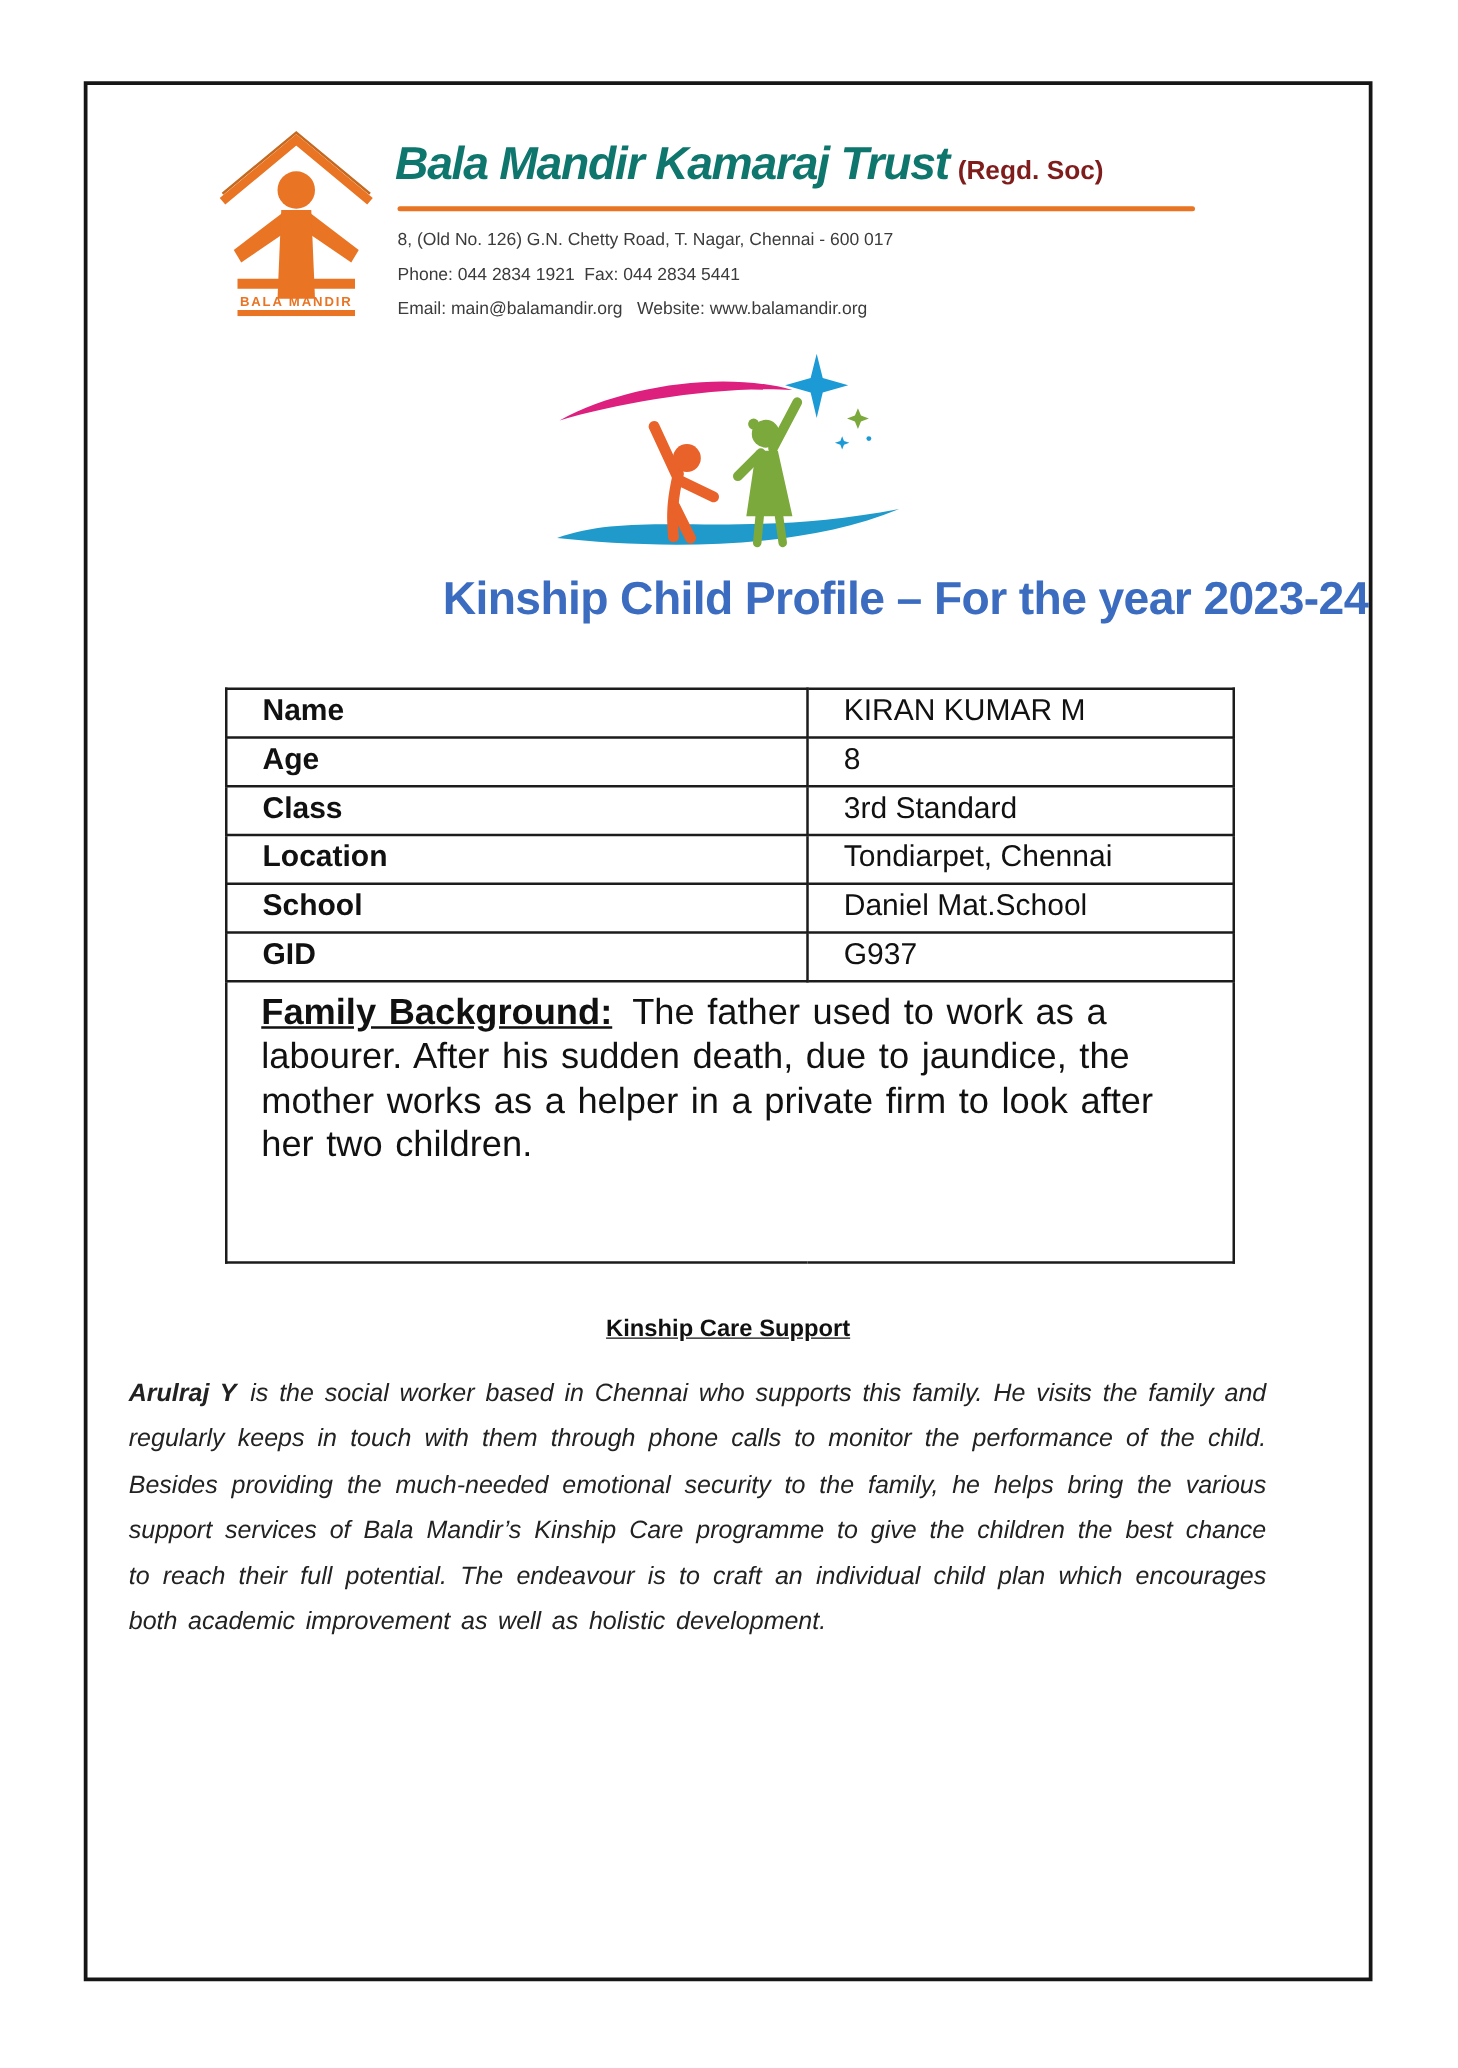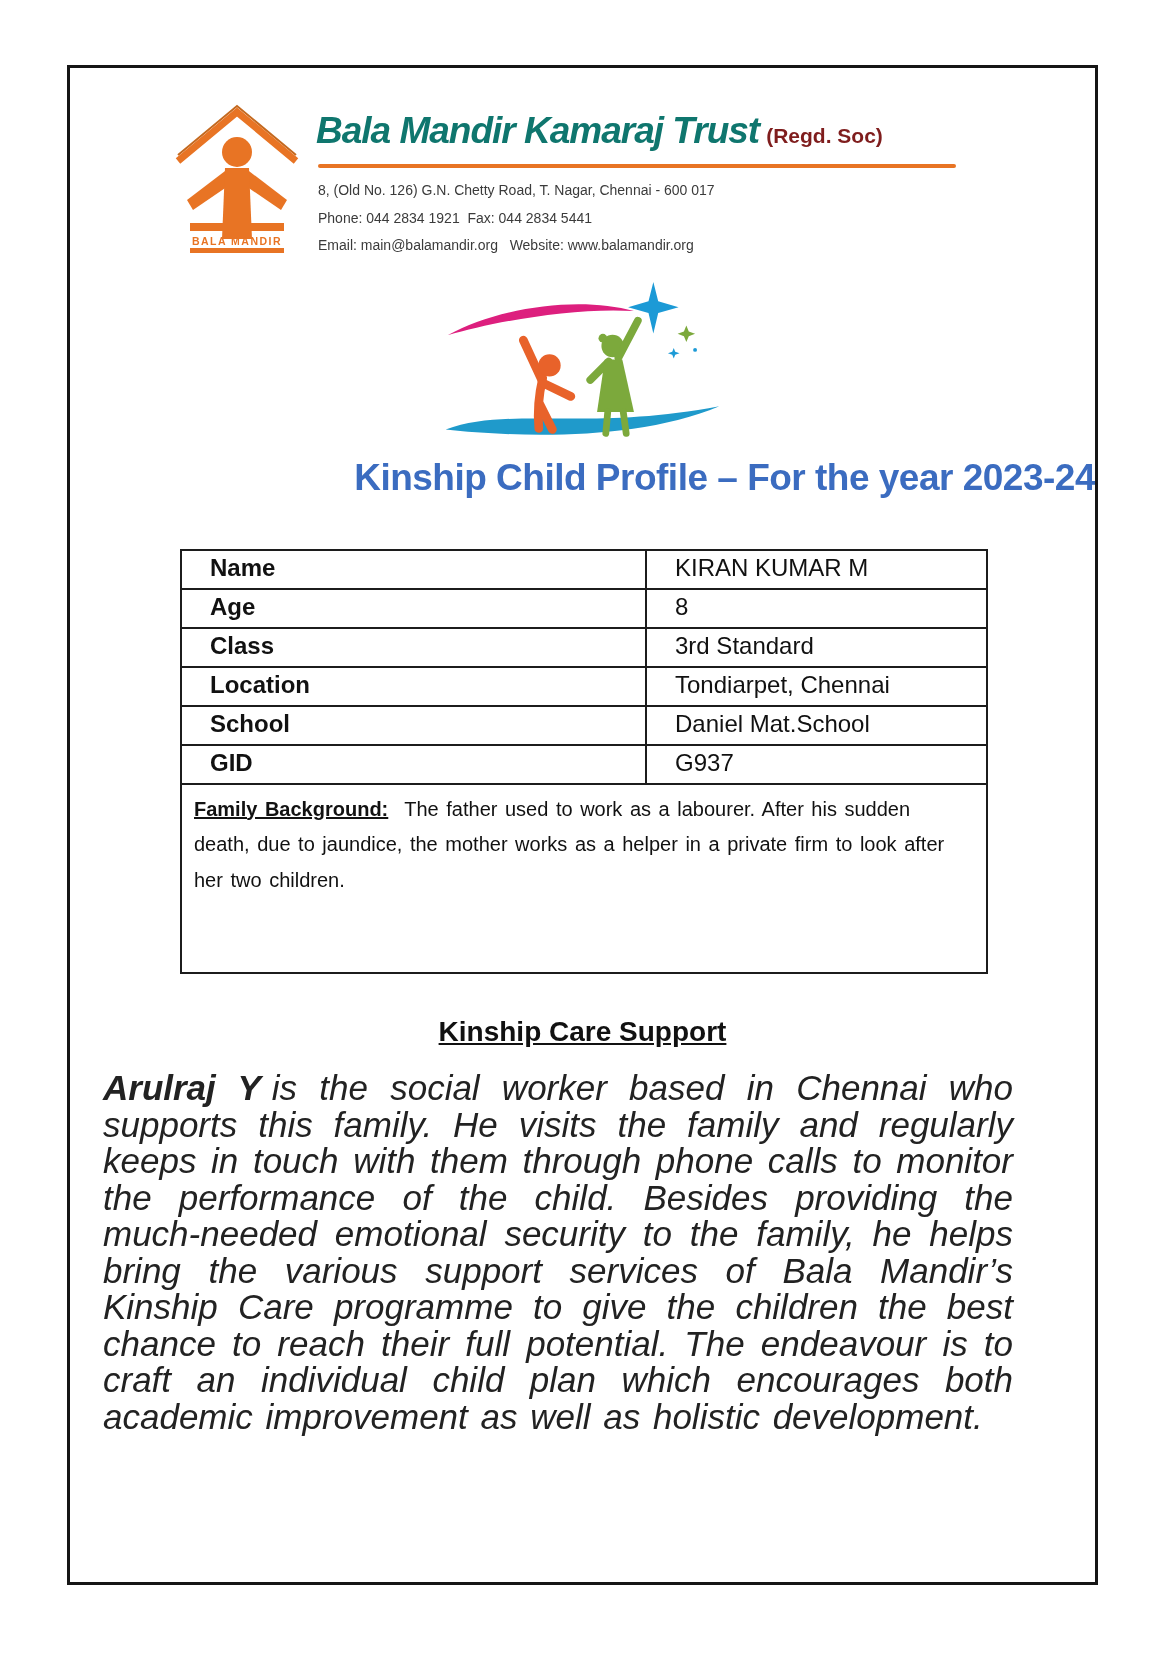--- a/index.html
+++ b/index.html
@@ -39,33 +39,33 @@
     border-collapse:collapse; table-layout:fixed;
     margin:50px 0 0 110px; width:808px;
   }
   .profile-table th, .profile-table td {
     border:2px solid #1c1c1c; font-size:24px; text-align:left;
     padding:2px 28px 4px; height:31px; color:#111;
   }
   .profile-table th { font-weight:bold; width:50.5%; }
   .profile-table td.value { font-weight:normal; }
   td.family-bg {
-    height:auto; padding:7px 14px 74px 12px;
-    font-size:20px; line-height:35.5px; word-spacing:2px;
+    height:auto; padding:7px 14px 74px 27px;
+    font-size:29px; line-height:35.5px; word-spacing:2px;
   }
   .fb-label { font-weight:bold; text-decoration:underline; margin-right:16px; }
 
   
   .support-heading {
     margin:42px 0 0; text-align:center;
-    font-size:28px; font-weight:bold; text-decoration:underline; color:#111;
+    font-size:19px; font-weight:bold; text-decoration:underline; color:#111;
   }
   .support-para {
     margin:22px 0 0 33px; width:910px;
-    font-style:italic; font-size:35px; line-height:36.5px;
+    font-style:italic; font-size:20px; line-height:36.5px;
     text-align:justify; color:#222; word-spacing:3px;
   }
   .support-para .lead { font-weight:bold; margin-right:11px; }
 </style>
 </head>
 <body>
 
 <div class="sheet">
 
   <header class="org-header">

